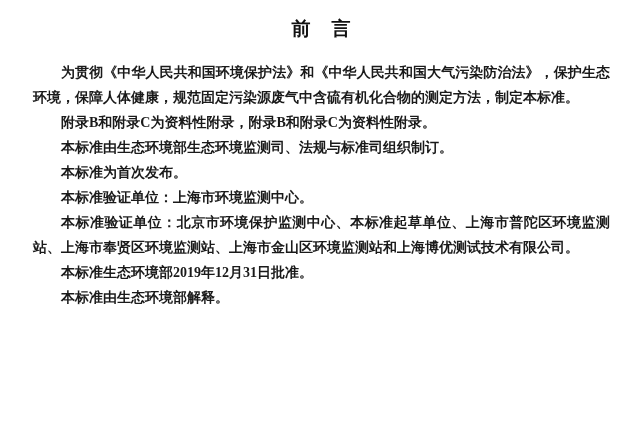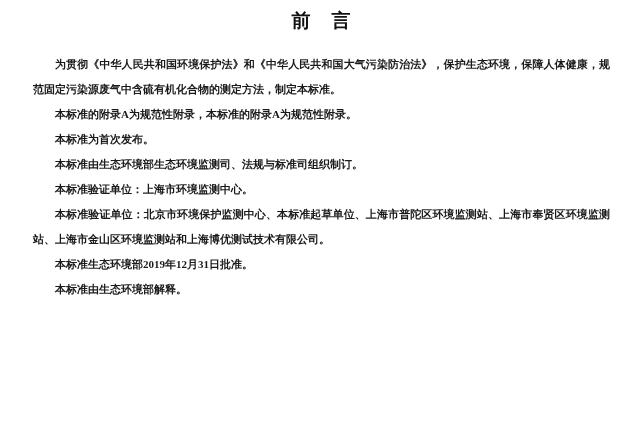--- a/index.html
+++ b/index.html
@@ -6,51 +6,51 @@
     html, body {
       background: #ffffff;
       font-family: "Liberation Serif", "DejaVu Serif", serif;
     }
     .page {
       position: relative;
       width: 640px;
       height: 431px;
       background: #ffffff;
       overflow: hidden;
-      padding: 8px 30px 0 33px;
+      padding: 16px 30px 0 33px;
       color: #1a1a1a;
     }
     .page-title {
       text-align: center;
       font-size: 19px;
       line-height: 26px;
       font-weight: 700;
       color: #111111;
       margin-bottom: 18px;
       letter-spacing: 1px;
     }
     .preface-body p {
-      font-size: 11px;
+      font-size: 14px;
       line-height: 25px;
       font-weight: 600;
       text-indent: 2em;
       text-align: justify;
       color: #1a1a1a;
       word-break: break-all;
     }
   </style>
 </head>
 <body>
 
 <div class="page">
   <h1 class="page-title">前　言</h1>
 
   <div class="preface-body">
     <p>为贯彻《中华人民共和国环境保护法》和《中华人民共和国大气污染防治法》，保护生态环境，保障人体健康，规范固定污染源废气中含硫有机化合物的测定方法，制定本标准。</p>
-    <p>本标准的附录A为规范性附录，本标准的附录A为规范性附录。</p>
+    <p>附录B和附录C为资料性附录，附录B和附录C为资料性附录。</p>
+    <p>本标准由生态环境部生态环境监测司、法规与标准司组织制订。</p>
     <p>本标准为首次发布。</p>
-    <p>本标准由生态环境部生态环境监测司、法规与标准司组织制订。</p>
     <p>本标准验证单位：上海市环境监测中心。</p>
     <p>本标准验证单位：北京市环境保护监测中心、本标准起草单位、上海市普陀区环境监测站、上海市奉贤区环境监测站、上海市金山区环境监测站和上海博优测试技术有限公司。</p>
     <p>本标准生态环境部2019年12月31日批准。</p>
     <p>本标准由生态环境部解释。</p>
   </div>
 </div>
 
 </body></html>

